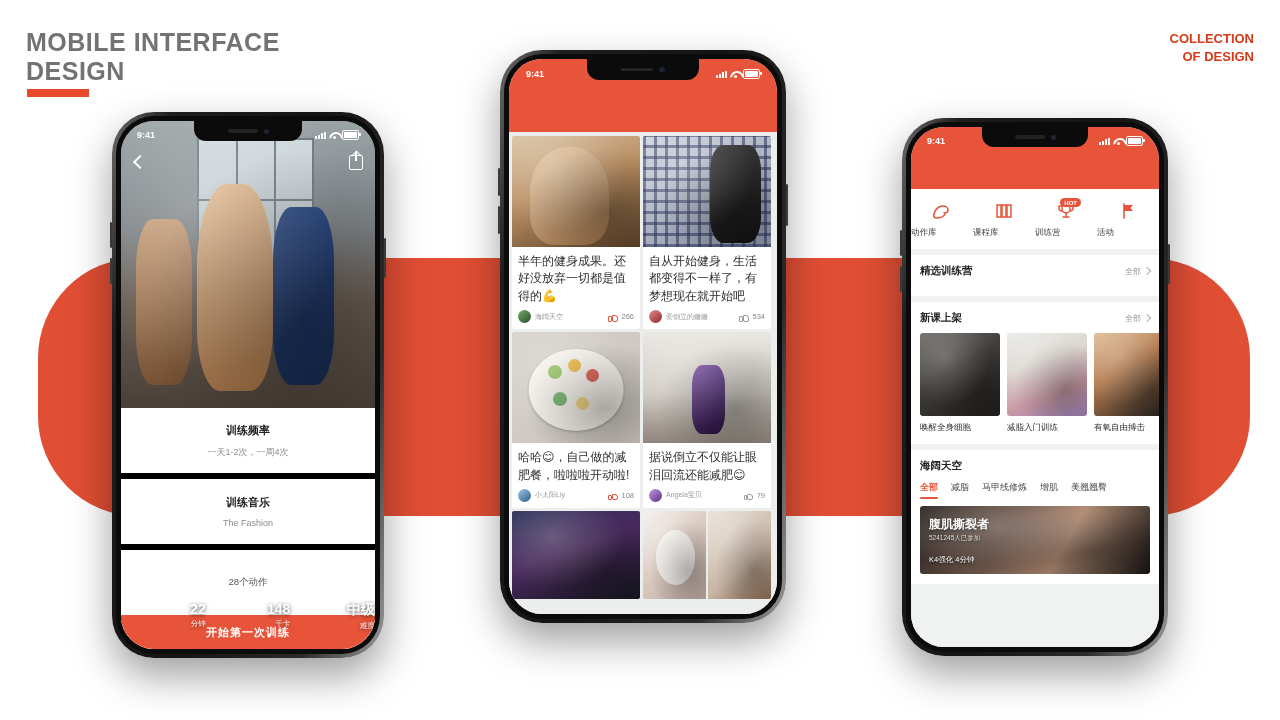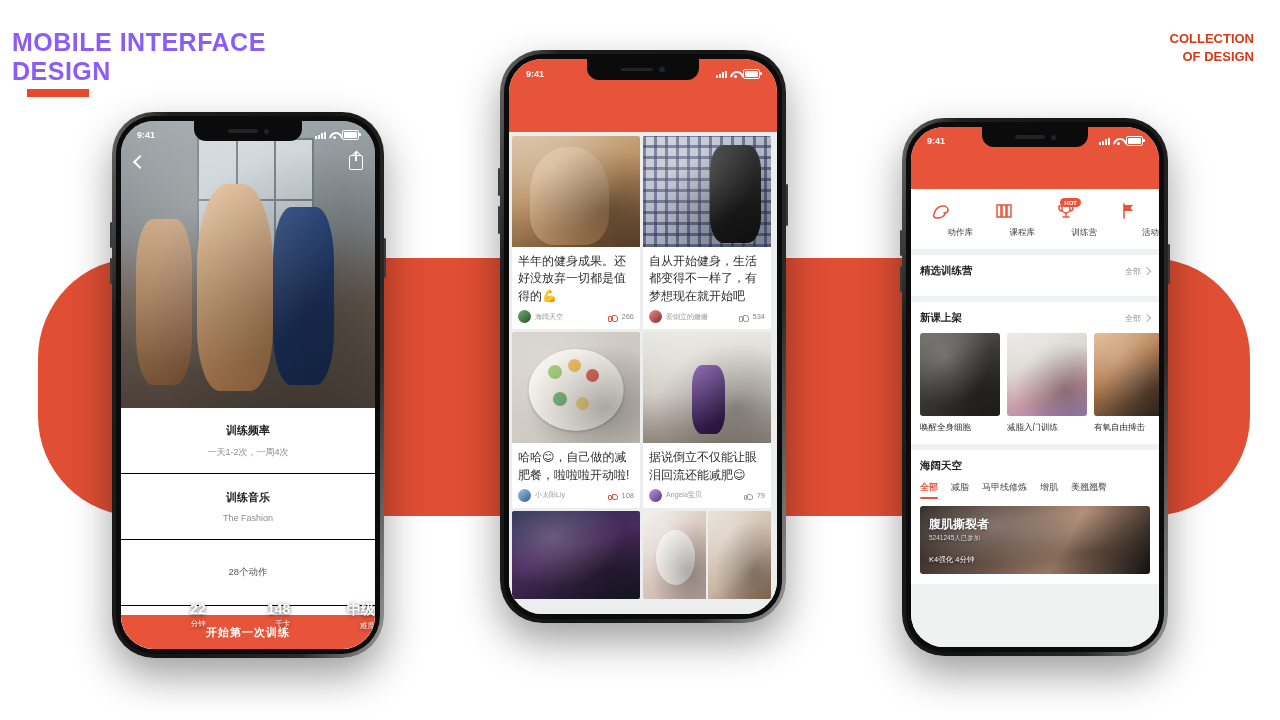--- a/index.html
+++ b/index.html
@@ -3,22 +3,22 @@
 <meta charset="utf-8">
 <style>
   html,body{margin:0;padding:0;}
   body{
     width:1280px;height:720px;overflow:hidden;background:#ffffff;
     font-family:"Liberation Sans","DejaVu Sans",sans-serif;
     position:relative;
   }
   
   .poster-title{
-    position:absolute;left:12px;top:28px;
-    color:#8b5cf6;font-size:25px;font-weight:700;letter-spacing:.5px;
+    position:absolute;left:26px;top:28px;
+    color:#737373;font-size:25px;font-weight:700;letter-spacing:.5px;
     line-height:1.15;white-space:pre-line;
   }
   .title-rule{
     position:absolute;left:27px;top:89px;width:62px;height:8px;background:#E8492C;
   }
   .corner-label{
     position:absolute;right:26px;top:30px;text-align:right;
     color:#D63A18;font-size:13px;font-weight:700;line-height:1.35;white-space:pre-line;
   }
   .red-band{
@@ -118,21 +118,21 @@
     border-left:1.6px solid #fff;border-top:1.6px solid #fff;transform:rotate(45deg);}
   .p1-titles{position:absolute;left:0;right:0;top:88px;text-align:center;z-index:25;color:#fff;}
   .p1-titles .t{font-size:16px;font-weight:700;letter-spacing:3px;text-shadow:0 1px 5px rgba(0,0,0,.6);}
   .p1-titles .s{font-size:8.5px;margin-top:7px;letter-spacing:.6px;text-shadow:0 1px 4px rgba(0,0,0,.6);}
   .p1-stats{position:absolute;left:0;right:0;bottom:18px;z-index:25;display:flex;color:#fff;}
   .p1-stats .cell{flex:1;text-align:right;}
   .p1-stats .v{font-size:14px;font-weight:700;text-shadow:0 1px 4px rgba(0,0,0,.7);}
   .p1-stats .k{font-size:7.5px;margin-top:2px;opacity:.95;text-shadow:0 1px 4px rgba(0,0,0,.7);}
   .p1-list{position:absolute;top:287px;left:0;right:0;bottom:0;background:#fff;}
   .p1-row{height:65px;display:flex;flex-direction:column;align-items:center;justify-content:center;
-    border-bottom:1px solid #000000;}
+    border-bottom:6px solid #000000;}
   .p1-row .h{font-size:11px;color:#222;font-weight:700;}
   .p1-row .d{font-size:9px;color:#8b8b8b;margin-top:8px;}
   .p1-row.single .d{margin-top:0;font-size:9.5px;color:#555;}
   .p1-cta{position:absolute;left:0;right:0;bottom:0;height:34px;background:#E8543A;
     color:#fff;display:flex;align-items:center;justify-content:center;font-size:11px;font-weight:700;letter-spacing:1px;}
 
   
   #phone2{left:500px;top:50px;width:286px;height:573px;}
   .p2-head{position:absolute;top:0;left:0;right:0;height:73px;background:#E8543A;z-index:20;}
   .p2-title{position:absolute;top:30px;left:0;right:0;text-align:center;color:#fff;font-size:13px;font-weight:700;letter-spacing:1px;}
@@ -163,21 +163,21 @@
   .thumb.g::before{border-color:#9a9a9a;}
   .thumb.g::after{border-color:#9a9a9a;}
   .p2-strip{width:calc(50% - 3px);height:88px;overflow:hidden;border-radius:2px;display:flex;gap:2px;}
 
   
   #phone3{left:902px;top:118px;width:266px;height:538px;}
   .p3-head{position:absolute;top:0;left:0;right:0;height:62px;background:#E8543A;z-index:20;}
   .p3-title{position:absolute;top:32px;left:0;right:0;text-align:center;color:#fff;font-size:12.5px;font-weight:700;letter-spacing:1px;}
   .p3-body{position:absolute;top:62px;left:0;right:0;bottom:0;background:#f0f1f1;overflow:hidden;}
   .p3-nav{background:#fff;display:flex;padding:12px 0 10px;}
-  .p3-nav .it{flex:1;text-align:right;position:relative;}
+  .p3-nav .it{flex:1;text-align:left;position:relative;}
   .p3-nav .lb{font-size:8.5px;color:#3b3b3b;margin-top:6px;}
   .nav-ic{height:20px;display:flex;align-items:center;justify-content:center;}
   .badge{position:absolute;top:-3px;right:16px;background:#E8543A;color:#fff;
     font-size:6px;font-weight:700;border-radius:7px;padding:1.5px 4px;line-height:1;}
   .p3-sec{background:#fff;margin-top:6px;padding:9px 9px 10px;}
   .p3-sec .hd{display:flex;align-items:center;justify-content:space-between;margin-bottom:8px;}
   .p3-sec .hd .t{font-size:10.5px;font-weight:700;color:#222;}
   .p3-sec .hd .m{font-size:8px;color:#9a9a9a;display:flex;align-items:center;gap:3px;}
   .chev{width:5px;height:5px;border-top:1.2px solid #b0b0b0;border-right:1.2px solid #b0b0b0;transform:rotate(45deg);}
   .camp-row{display:flex;gap:7px;}

